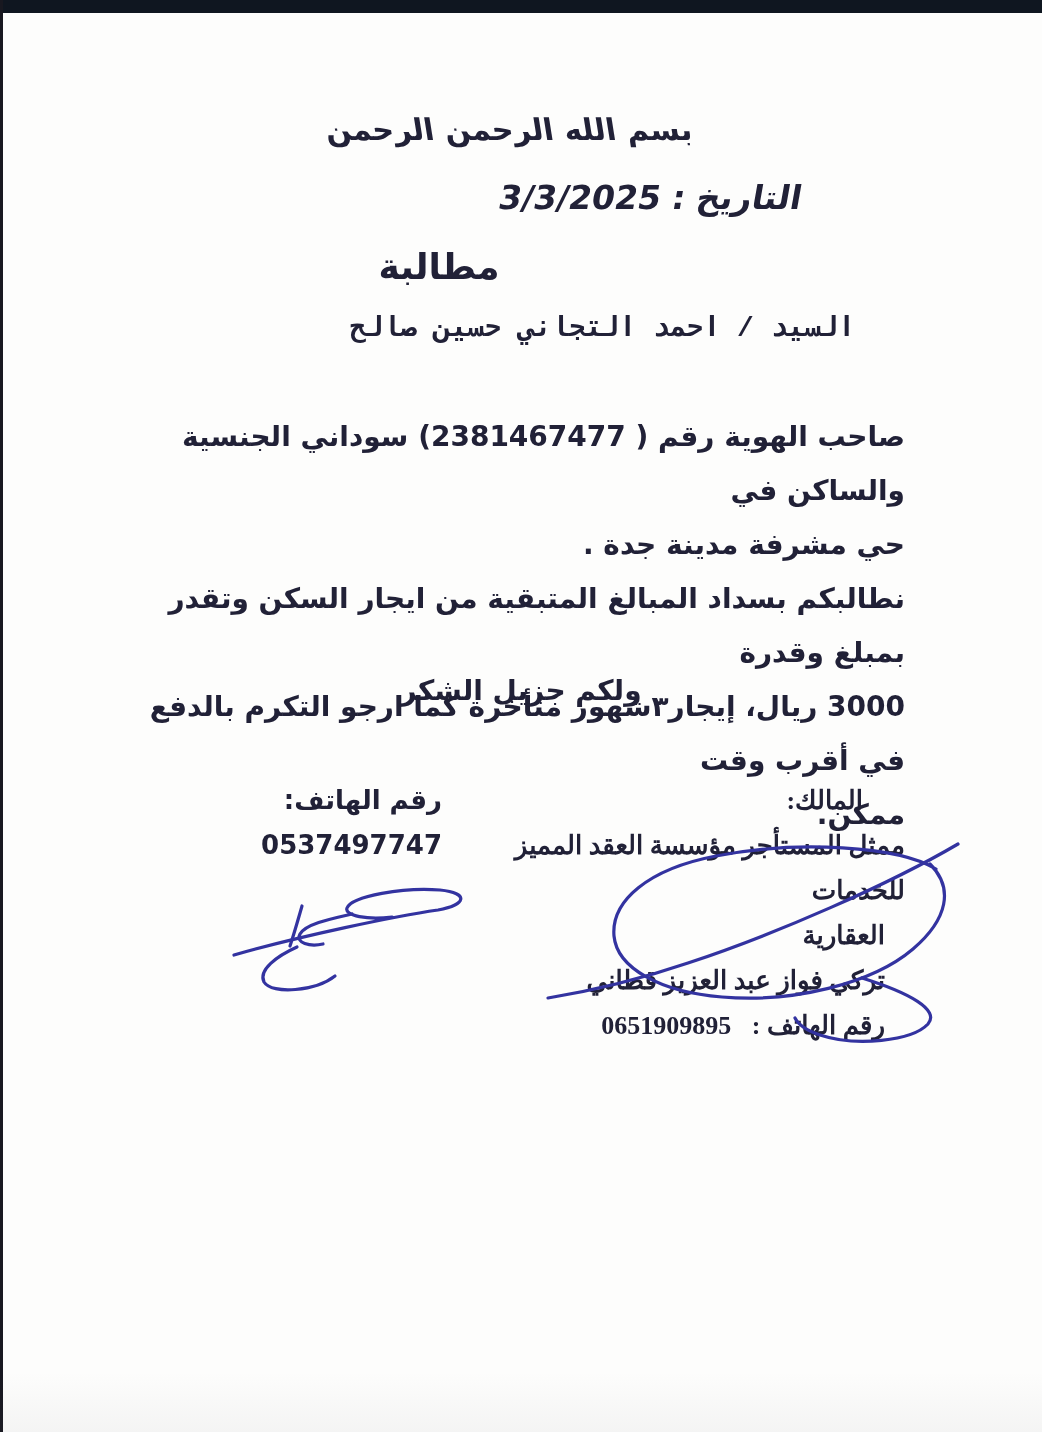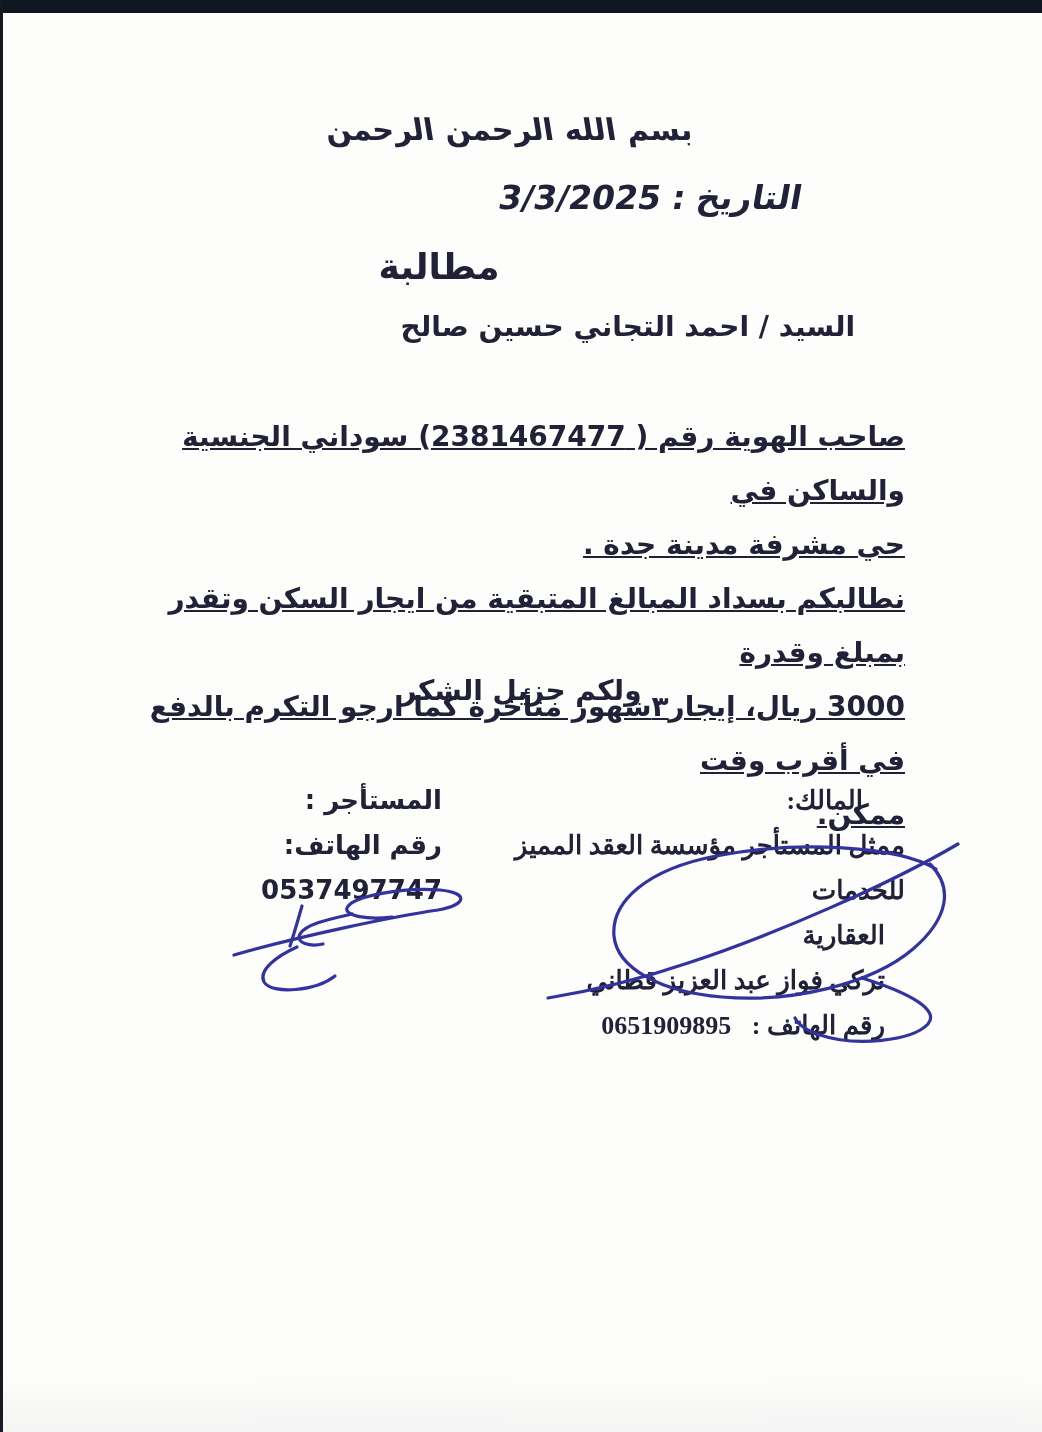--- a/index.html
+++ b/index.html
@@ -22,22 +22,22 @@
   
   .scan-top{position:absolute;left:0;top:0;width:1042px;height:13px;background:#0f1620;}
   .scan-left{position:absolute;left:0;top:0;width:3px;height:1432px;background:#181820;}
   .scan-bottom{position:absolute;left:0;bottom:0;width:1042px;height:60px;
     background:linear-gradient(180deg,rgba(0,0,0,0) 0%,rgba(80,80,90,0.05) 100%);}
   
   .abs{position:absolute;white-space:nowrap;}
   .basmala{top:112px;right:350px;font-size:30px;transform:skewX(9deg);}
   .date-line{top:178px;right:240px;font-size:33px;transform:skewX(-10deg);letter-spacing:1px;}
   .doc-title{top:246px;left:0;width:878px;text-align:center;font-size:36px;white-space:nowrap;position:absolute;}
-  .addressee{top:310px;right:187px;font-size:28px;}
-  .body-block{position:absolute;top:410px;right:137px;left:105px;font-size:28px;line-height:54px;text-align:right;text-decoration:underline;}
+  .addressee{top:310px;right:187px;font-size:28px;font-family:Liberation Mono, monospace;}
+  .body-block{position:absolute;top:410px;right:137px;left:105px;font-size:28px;line-height:54px;text-align:right;}
   .closing{top:674px;left:0;width:1042px;text-align:center;font-size:28px;position:absolute;}
   .sig-col{position:absolute;font-size:26px;line-height:45px;text-align:right;}
   .tenant-col{top:778px;right:600px;width:330px;}
   .owner-col{top:778px;right:137px;width:420px;font-family:Liberation Serif, serif;}
   .owner-heading{margin-left:0;margin-right:42px;}
   .owner-co2{margin-right:20px;}
   .owner-name{margin-right:20px;}
   .owner-phone{margin-right:20px;}
   .phone-label{margin-left:14px;}
   
@@ -62,21 +62,20 @@
     <div>صاحب الهوية رقم ( 2381467477) سوداني الجنسية والساكن في</div>
     <div>حي مشرفة مدينة جدة .</div>
     <div>نطالبكم بسداد المبالغ المتبقية من ايجار السكن وتقدر بمبلغ وقدرة</div>
     <div>3000 ريال، إيجار٣شهور متأخرة كما ارجو التكرم بالدفع في أقرب وقت</div>
     <div>ممكن.</div>
   </div>
 
   <div class="closing">ولكم جزيل الشكر</div>
 
   <div class="sig-col tenant-col">
-    <div>المستأجر :</div>
     <div>
       <span class="phone-label">رقم الهاتف:</span>
       <span>0537497747</span>
     </div>
   </div>
 
   <div class="sig-col owner-col">
     <div class="owner-heading">المالك:</div>
     <div>ممثل المستأجر مؤسسة العقد المميز للخدمات</div>
     <div class="owner-co2">العقارية</div>

